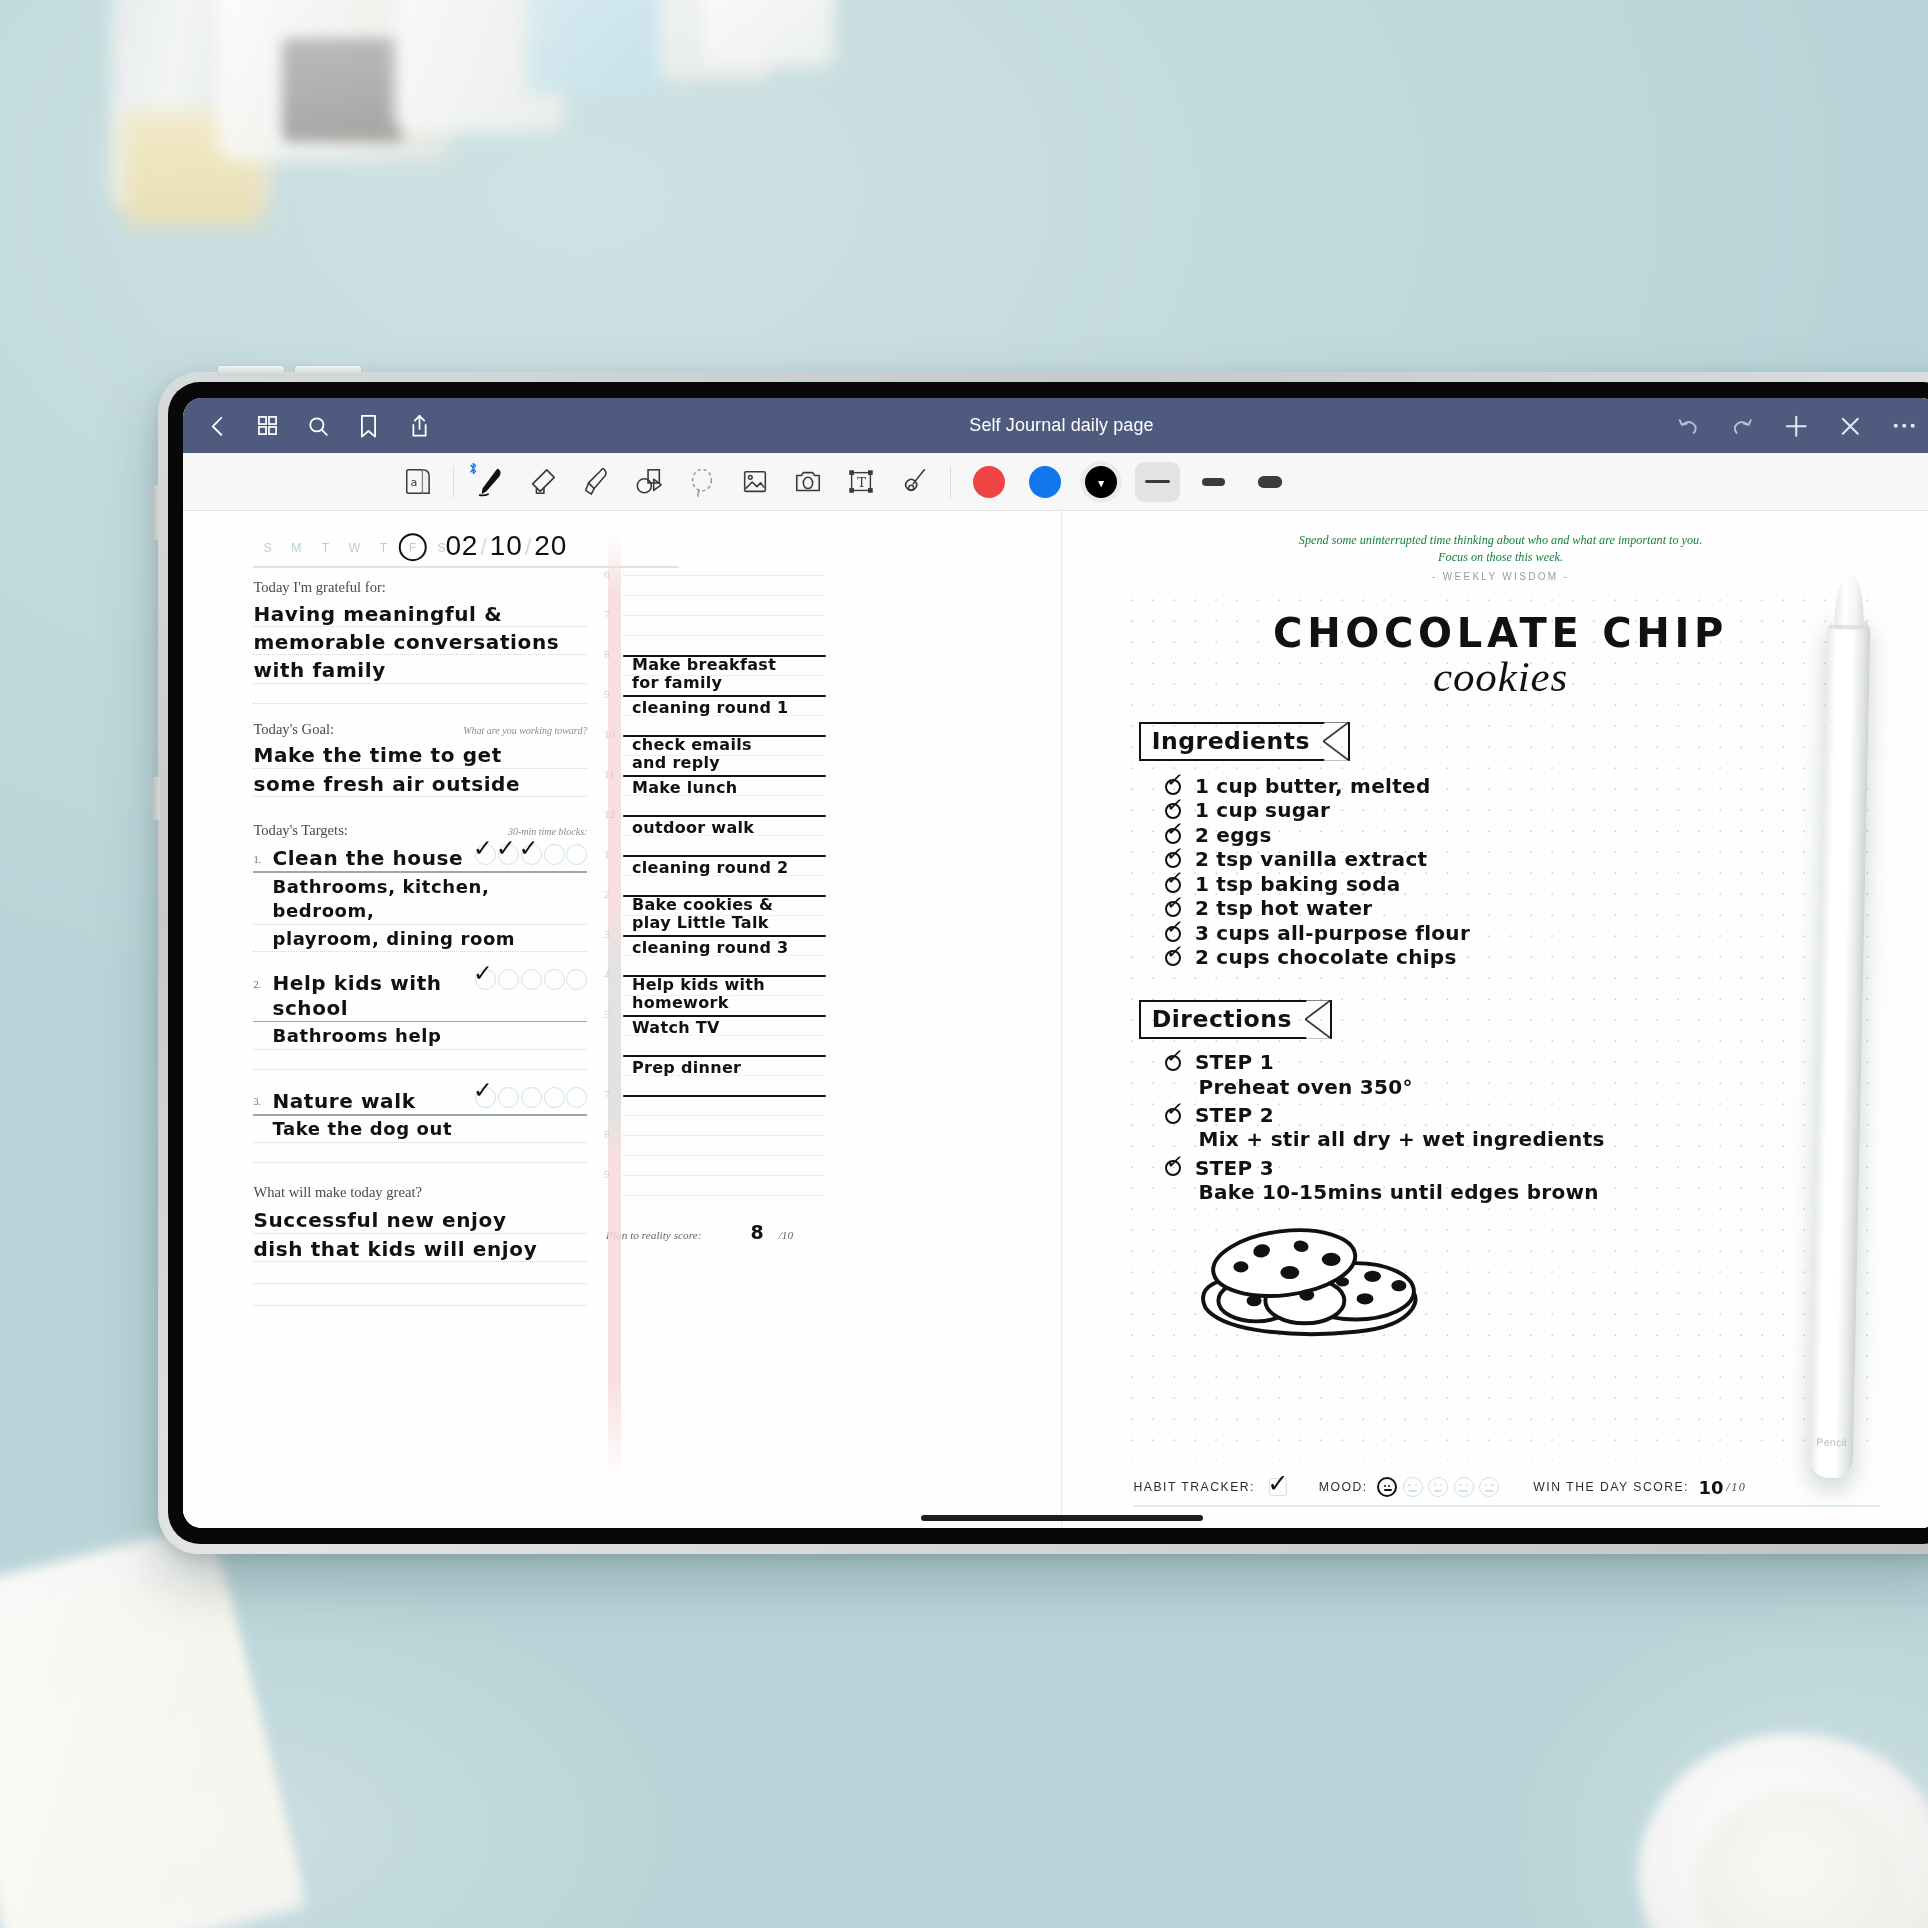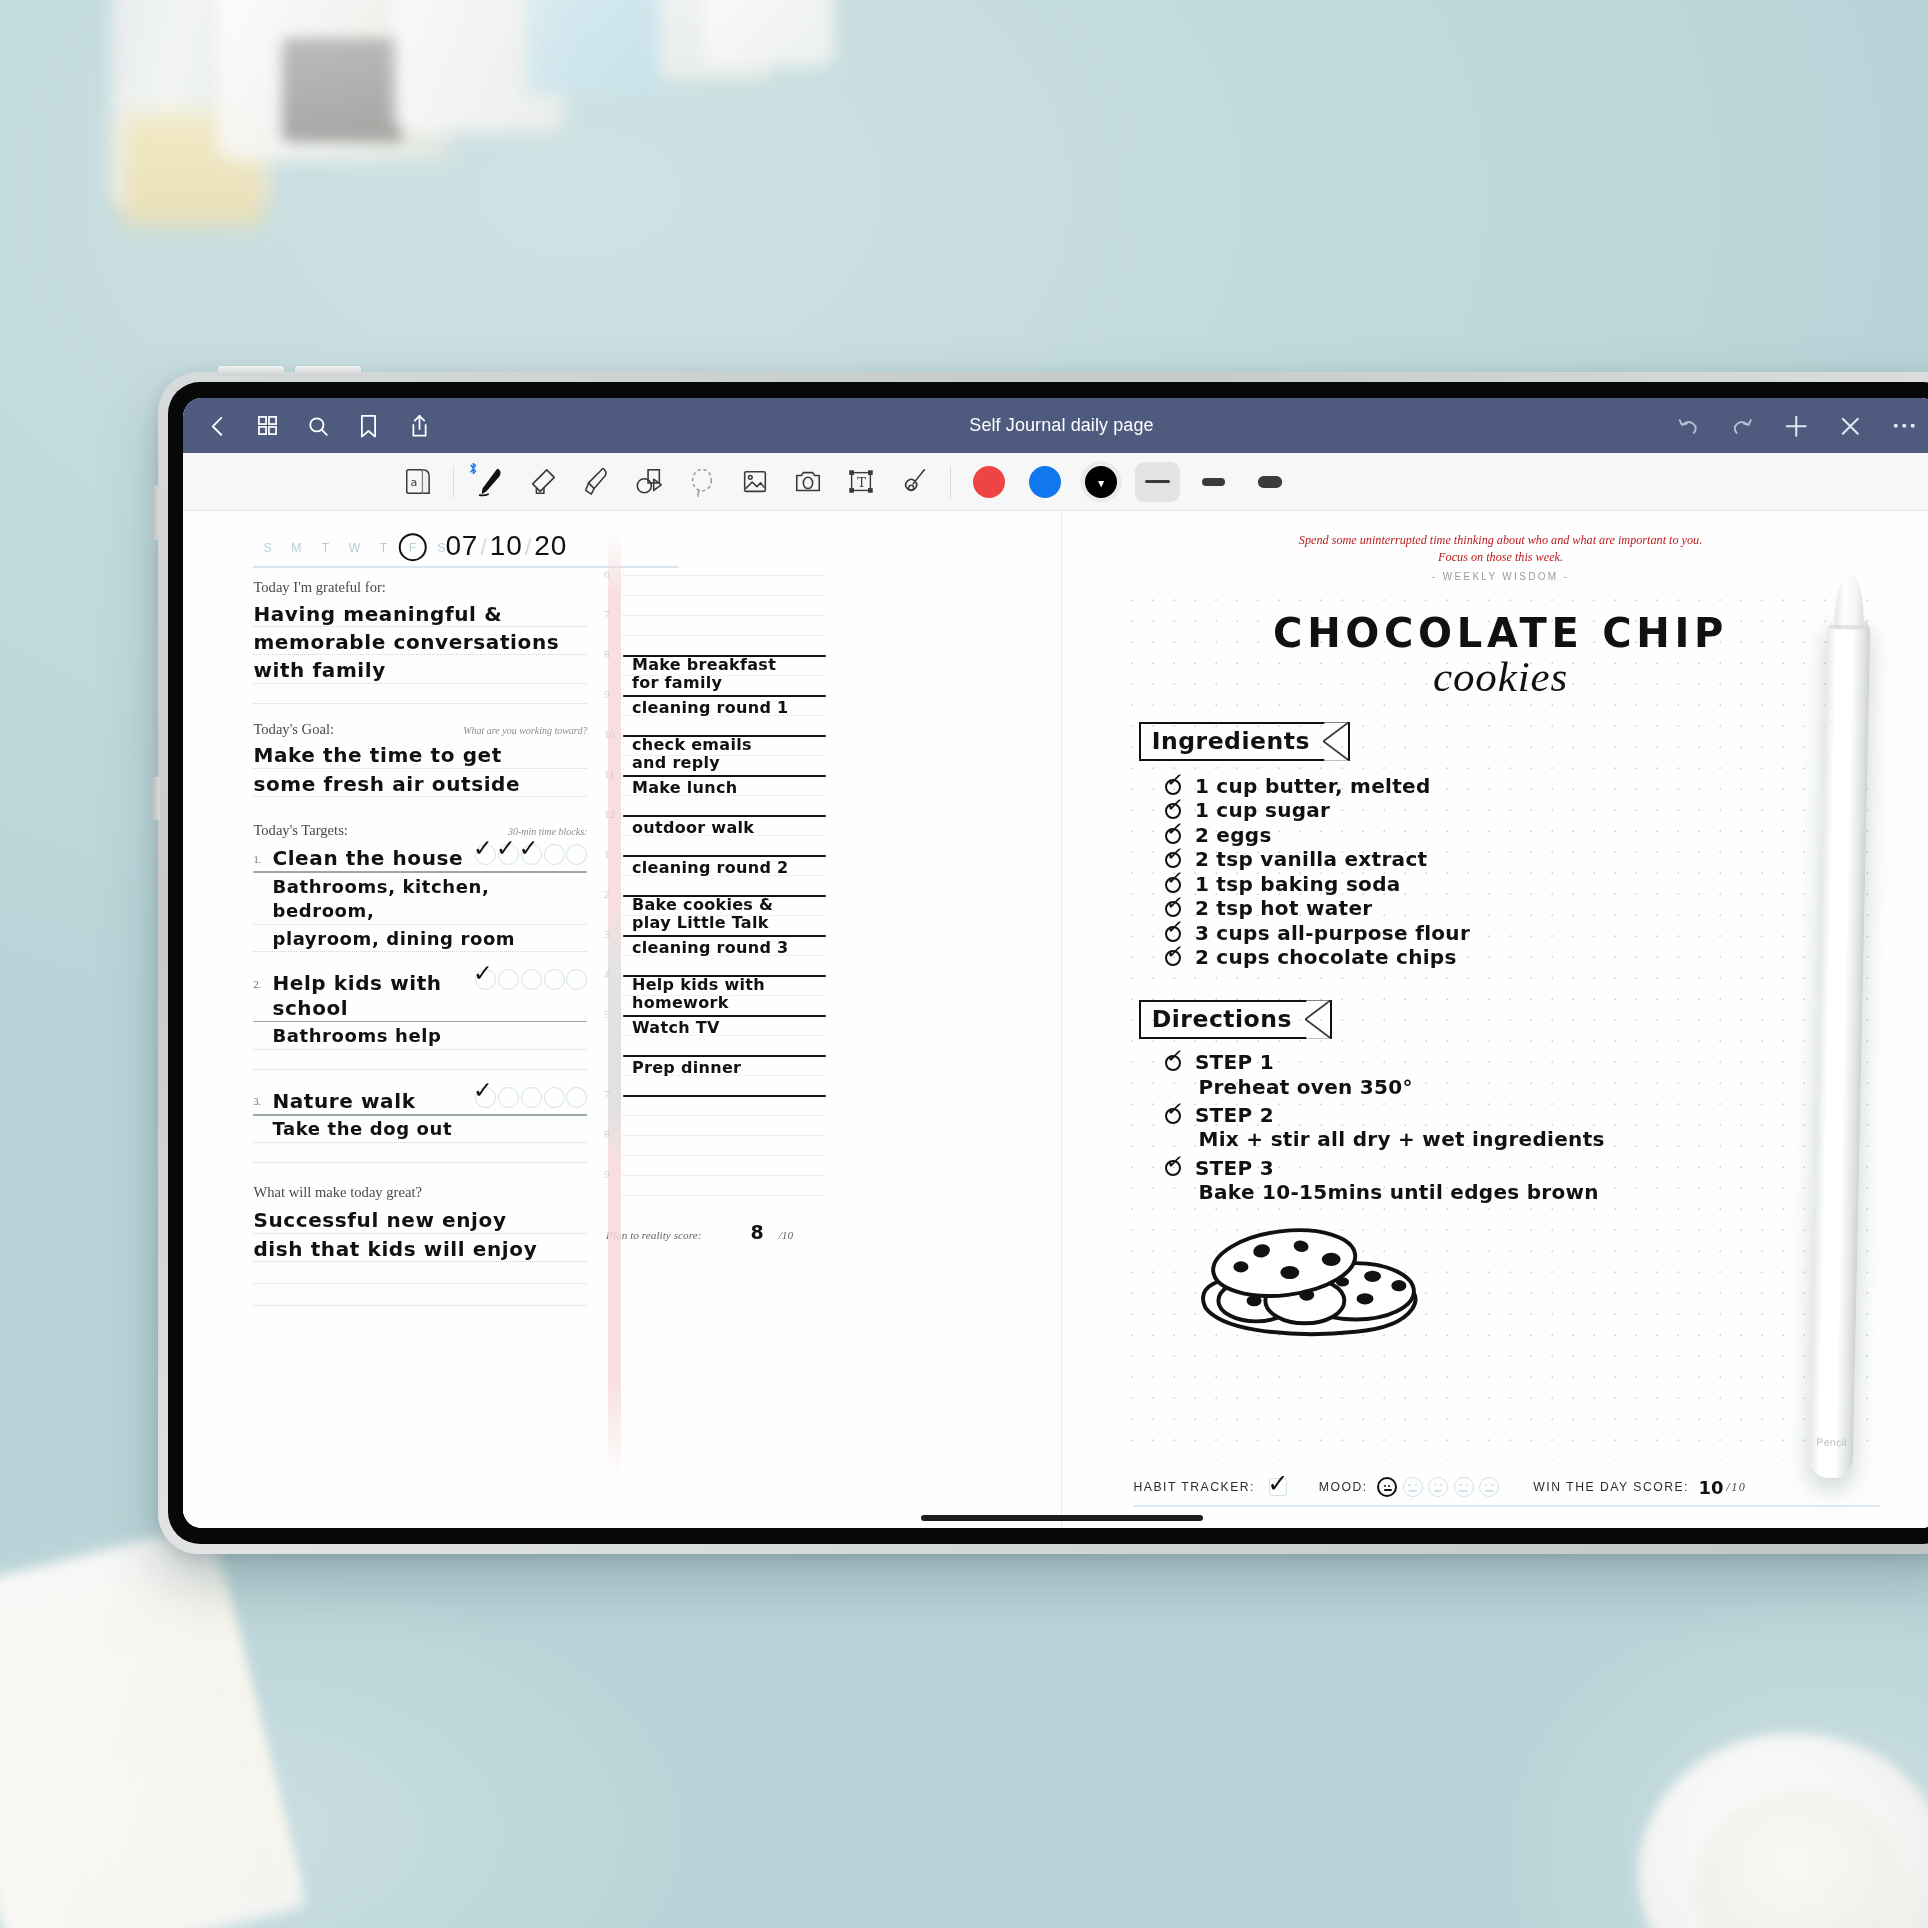--- a/index.html
+++ b/index.html
@@ -167,21 +167,21 @@
   .scoreRow{ display:flex; align-items:baseline; gap:15px; margin-top:5.6px;
              font-family:"Liberation Serif",serif; font-style:italic; font-size:11.3px; color:#666;}
   .scoreVal{ font-family:"DejaVu Sans",sans-serif; font-style:normal; font-weight:bold; font-size:19px; color:#111; margin-left:34px;}
 
   
   #rightInner{ position:absolute; left:60px; right:60px; top:21px; bottom:11.3px;}
   #dotgrid{ position:absolute; left:0; right:0; top:58px; bottom:55px;
             background-image: radial-gradient(#d9d9d9 1px, transparent 1px);
             background-size: 21px 21px; }
   .wisdom{ text-align:center; font-family:"Liberation Serif",serif; font-style:italic;
-           font-size:12.2px; color:#b91c1c; line-height:17px;}
+           font-size:12.2px; color:#15803d; line-height:17px;}
   .wisdomTag{ text-align:center; font-family:"Liberation Sans",sans-serif; font-size:10px;
               color:#9b9b9b; letter-spacing:2.3px; margin-top:4.7px;}
   .recipeTitle{ text-align:center; font-family:"DejaVu Sans",sans-serif; font-weight:bold;
                 font-size:40px; letter-spacing:4.7px; color:#111; margin-top:28px;}
   .recipeSub{ text-align:center; font-family:"Liberation Serif",serif; font-style:italic;
               font-size:43px; color:#111; margin-top:-3.8px; letter-spacing:0.9px;}
   .banner{ display:inline-block; position:relative; border:2.3px solid #111; padding:2.8px 38px 3.8px 11.3px;
            margin-top:21px; }
   .banner span{ font-family:"DejaVu Sans",sans-serif; font-weight:bold; font-size:23.5px; letter-spacing:0.5px; color:#111;}
   .banner::after{ content:""; position:absolute; right:-0.9px; top:-1.9px; bottom:-1.9px; width:24.5px;
@@ -436,21 +436,21 @@
               <div class="dowRow" id="dowRow">
                     <span class="dow">S</span>
                     <span class="dow">M</span>
                     <span class="dow">T</span>
                     <span class="dow">W</span>
                     <span class="dow">T</span>
                     <span class="dow circled">F</span>
                     <span class="dow">S</span>
                   </div>
               <div style="position:absolute; left:143px; top:-3.8px;" class="dateBox">
-                <span>07</span>
+                <span>02</span>
                 <span class="sl">/</span>
                 <span>10</span>
                 <span class="sl">/</span>
                 <span>20</span>
               </div>
               <div class="hdrRule" style="width:426px;"></div>
 
               <div class="secLabel">
                 <span>Today I'm grateful for:</span>
               </div>

